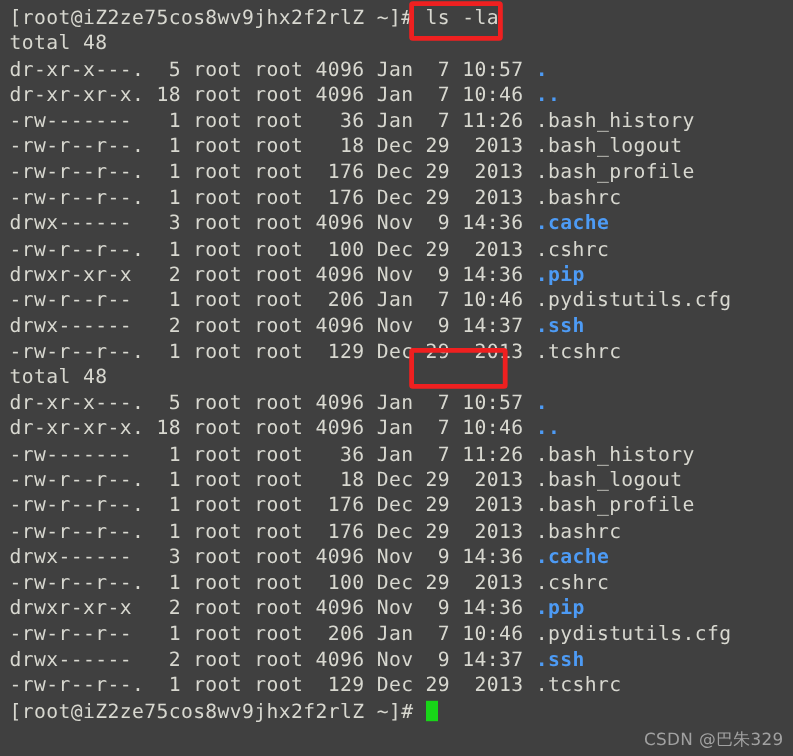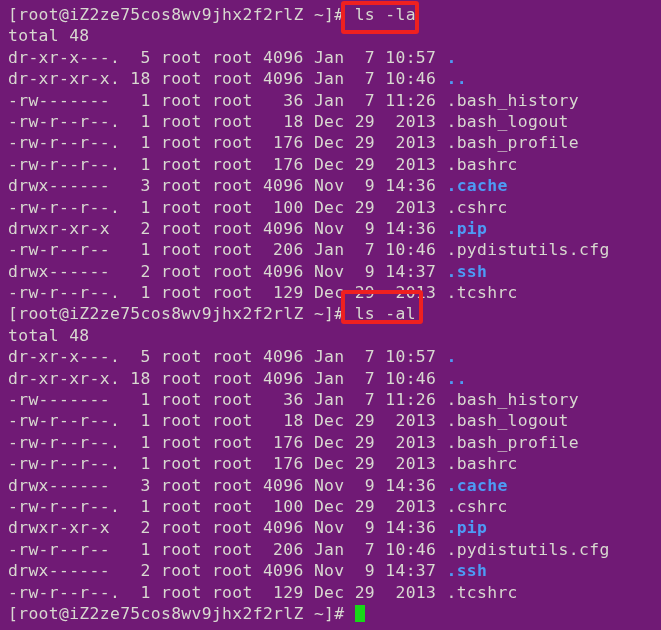--- a/index.html
+++ b/index.html
@@ -10,21 +10,21 @@
   body {
     width: 661px;
     height: 630px;
     overflow: hidden;
     font-family: "DejaVu Sans Mono", "Liberation Mono", monospace;
   }
   #terminal {
     position: relative;
     width: 661px;
     height: 630px;
-    background: #701a75;
+    background: #404040;
     padding: 4px;
     box-sizing: border-box;
   }
   .screen {
     position: absolute;
     left: 8px;
     top: 4px;
     width: 645px;
   }
   .line {
@@ -105,33 +105,33 @@
       <div class="line"><span class="seg c-default">-rw-------   1 root root   36 Jan  7 11:26 </span><span class="seg c-default">.bash_history</span></div>
       <div class="line"><span class="seg c-default">-rw-r--r--.  1 root root   18 Dec 29  2013 </span><span class="seg c-default">.bash_logout</span></div>
       <div class="line"><span class="seg c-default">-rw-r--r--.  1 root root  176 Dec 29  2013 </span><span class="seg c-default">.bash_profile</span></div>
       <div class="line"><span class="seg c-default">-rw-r--r--.  1 root root  176 Dec 29  2013 </span><span class="seg c-default">.bashrc</span></div>
       <div class="line"><span class="seg c-default">drwx------   3 root root 4096 Nov  9 14:36 </span><span class="seg c-dir">.cache</span></div>
       <div class="line"><span class="seg c-default">-rw-r--r--.  1 root root  100 Dec 29  2013 </span><span class="seg c-default">.cshrc</span></div>
       <div class="line"><span class="seg c-default">drwxr-xr-x   2 root root 4096 Nov  9 14:36 </span><span class="seg c-dir">.pip</span></div>
       <div class="line"><span class="seg c-default">-rw-r--r--   1 root root  206 Jan  7 10:46 </span><span class="seg c-default">.pydistutils.cfg</span></div>
       <div class="line"><span class="seg c-default">drwx------   2 root root 4096 Nov  9 14:37 </span><span class="seg c-dir">.ssh</span></div>
       <div class="line"><span class="seg c-default">-rw-r--r--.  1 root root  129 Dec 29  2013 </span><span class="seg c-default">.tcshrc</span></div>
-      <div class="line"><span class="seg c-prompt">[root@iZ2ze75cos8wv9jhx2f2rlZ ~]# </span><span class="seg c-default">ls -al</span></div>
       <div class="line"><span class="seg c-default">total 48</span></div>
       <div class="line"><span class="seg c-default">dr-xr-x---.  5 root root 4096 Jan  7 10:57 </span><span class="seg c-dir">.</span></div>
       <div class="line"><span class="seg c-default">dr-xr-xr-x. 18 root root 4096 Jan  7 10:46 </span><span class="seg c-dir">..</span></div>
       <div class="line"><span class="seg c-default">-rw-------   1 root root   36 Jan  7 11:26 </span><span class="seg c-default">.bash_history</span></div>
       <div class="line"><span class="seg c-default">-rw-r--r--.  1 root root   18 Dec 29  2013 </span><span class="seg c-default">.bash_logout</span></div>
       <div class="line"><span class="seg c-default">-rw-r--r--.  1 root root  176 Dec 29  2013 </span><span class="seg c-default">.bash_profile</span></div>
       <div class="line"><span class="seg c-default">-rw-r--r--.  1 root root  176 Dec 29  2013 </span><span class="seg c-default">.bashrc</span></div>
       <div class="line"><span class="seg c-default">drwx------   3 root root 4096 Nov  9 14:36 </span><span class="seg c-dir">.cache</span></div>
       <div class="line"><span class="seg c-default">-rw-r--r--.  1 root root  100 Dec 29  2013 </span><span class="seg c-default">.cshrc</span></div>
       <div class="line"><span class="seg c-default">drwxr-xr-x   2 root root 4096 Nov  9 14:36 </span><span class="seg c-dir">.pip</span></div>
       <div class="line"><span class="seg c-default">-rw-r--r--   1 root root  206 Jan  7 10:46 </span><span class="seg c-default">.pydistutils.cfg</span></div>
       <div class="line"><span class="seg c-default">drwx------   2 root root 4096 Nov  9 14:37 </span><span class="seg c-dir">.ssh</span></div>
       <div class="line"><span class="seg c-default">-rw-r--r--.  1 root root  129 Dec 29  2013 </span><span class="seg c-default">.tcshrc</span></div>
       <div class="line"><span class="seg c-prompt">[root@iZ2ze75cos8wv9jhx2f2rlZ ~]# </span><span class="cursor"></span></div>
     </div>
 
   <div class="redbox" id="redbox-1"></div>
   <div class="redbox" id="redbox-2"></div>
 
+  <div class="wm-sub">CSDN @巴朱329</div>
 </div>
 
 </body></html>

